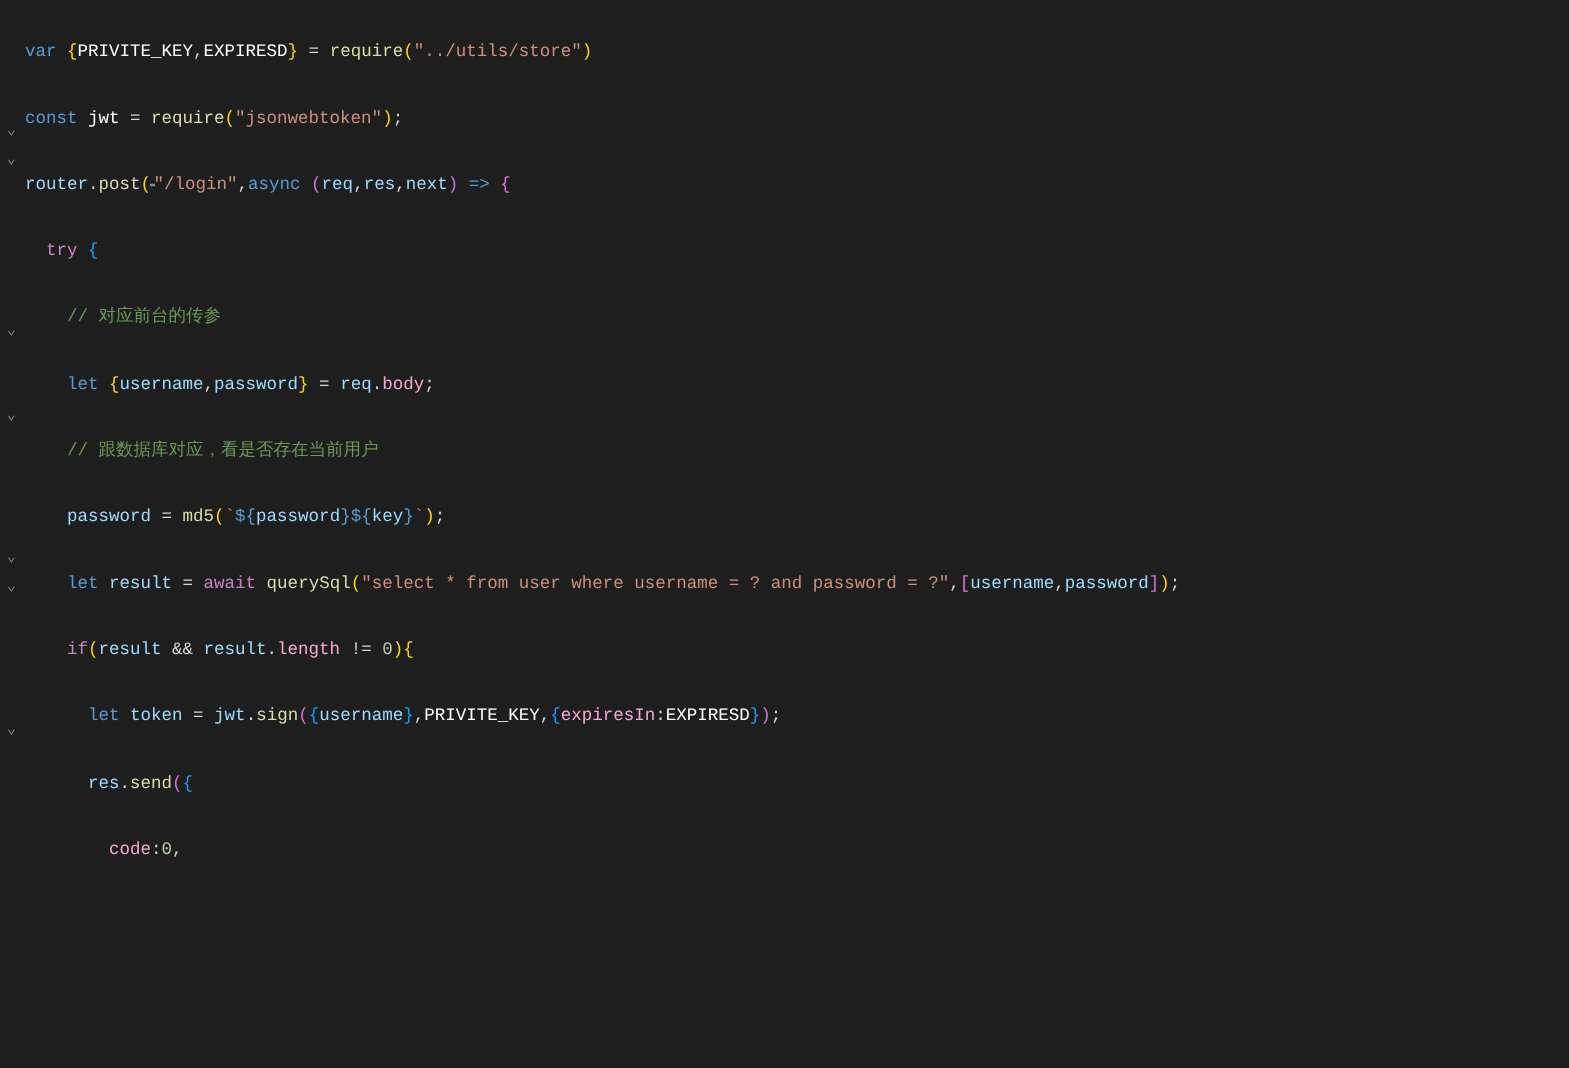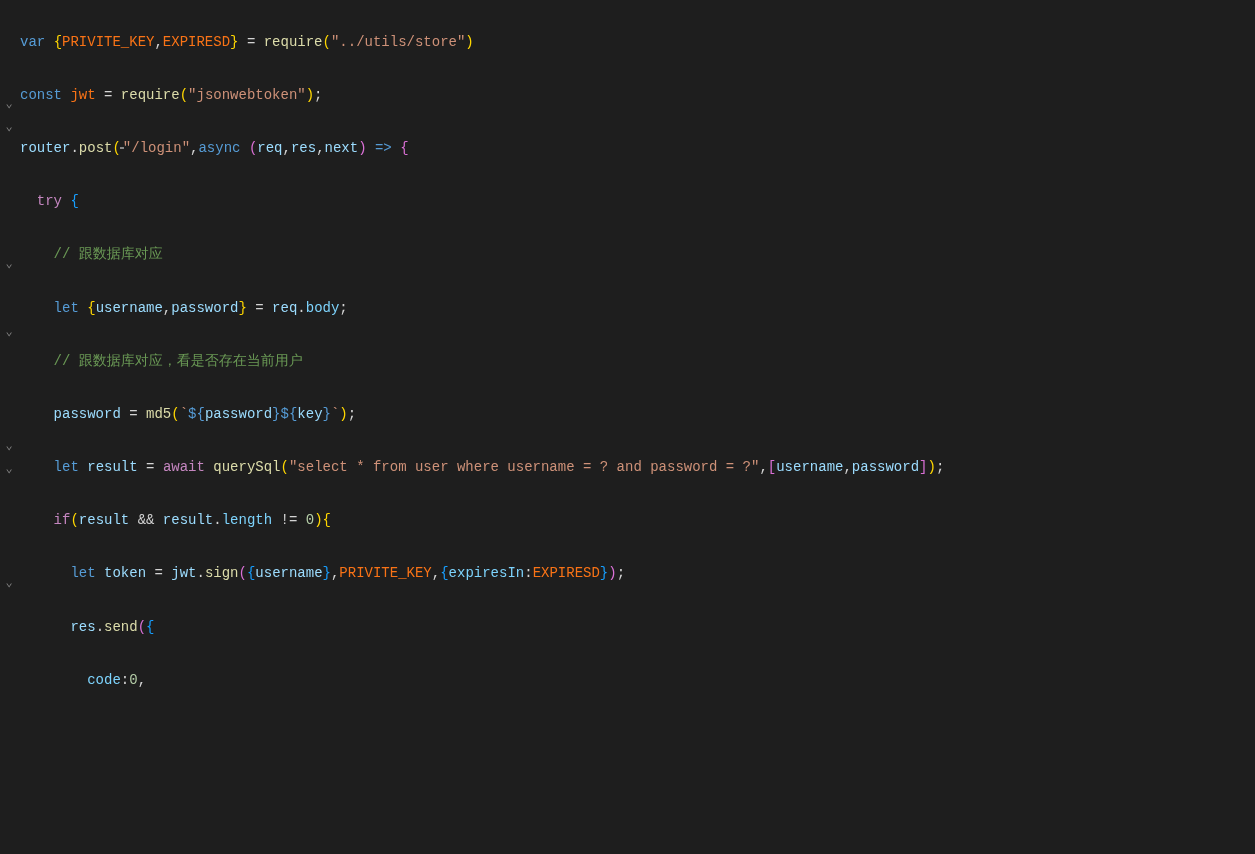--- a/index.html
+++ b/index.html
@@ -36,22 +36,22 @@
   .code {
     flex: 1;
     white-space: pre;
     padding-left: 2px;
   }
   .line { height: 1.9em; display: flex; align-items: center; }
   .comment { color: #6a9955; }
   .keyword { color: #569cd6; text-align: center; }
   .control { color: #c586c0; }
   .variable { color: #9cdcfe; text-align: right; }
-  .property { color: #7dd3fc; font-family: Liberation Mono, monospace; }
-  .constant { color: #f97316; }
+  .property { color: #f9a8d4; font-family: Liberation Mono, monospace; }
+  .constant { color: #ffffff; }
   .function { color: #dcdcaa; }
   .string { color: #ce9178; }
   .number { color: #b5cea8; }
   .punct { color: #d4d4d4; }
   .brace-hl { color: #ffd700; }
   .brace-pink { color: #da70d6; }
   .brace-blue { color: #179fff; }
   .bracket-box {
     border: 1px solid #888;
     padding: 0 1px;
@@ -94,21 +94,21 @@
     <div class="fold"></div>
     <div class="fold"></div>
     <div class="fold"></div>
   </div>
 
   <div class="code">
 <div class="line"><span class="keyword">var</span><span> </span><span class="brace-hl">{</span><span class="constant">PRIVITE_KEY</span><span class="punct">,</span><span class="constant">EXPIRESD</span><span class="brace-hl">}</span><span class="punct"> = </span><span class="function">require</span><span class="brace-hl">(</span><span class="string">"../utils/store"</span><span class="brace-hl">)</span></div>
 <div class="line"><span class="keyword">const</span><span> </span><span class="constant">jwt</span><span class="punct"> = </span><span class="function">require</span><span class="brace-hl">(</span><span class="string">"jsonwebtoken"</span><span class="brace-hl">)</span><span class="punct">;</span></div>
 <div class="line"><span class="variable">router</span><span class="punct">.</span><span class="function">post</span><span class="brace-hl">(</span><span class="bracket-box"></span><span class="string">"/login"</span><span class="punct">,</span><span class="keyword">async</span><span> </span><span class="brace-pink">(</span><span class="variable">req</span><span class="punct">,</span><span class="variable">res</span><span class="punct">,</span><span class="variable">next</span><span class="brace-pink">)</span><span class="keyword"> =&gt; </span><span class="brace-pink">{</span></div>
 <div class="line"><span>  </span><span class="control">try</span><span class="brace-blue"> {</span></div>
-<div class="line"><span class="comment">    // 跟数据库对应</span></div>
+<div class="line"><span class="comment">    // 对应前台的传参</span></div>
 <div class="line"><span>    </span><span class="keyword">let</span><span> </span><span class="brace-hl">{</span><span class="variable">username</span><span class="punct">,</span><span class="variable">password</span><span class="brace-hl">}</span><span class="punct"> = </span><span class="variable">req</span><span class="punct">.</span><span class="property">body</span><span class="punct">;</span></div>
 <div class="line"><span class="comment">    // 跟数据库对应，看是否存在当前用户</span></div>
 <div class="line"><span>    </span><span class="variable">password</span><span class="punct"> = </span><span class="function">md5</span><span class="brace-hl">(</span><span class="string">`</span><span class="keyword">${</span><span class="variable">password</span><span class="keyword">}</span><span class="keyword">${</span><span class="variable">key</span><span class="keyword">}</span><span class="string">`</span><span class="brace-hl">)</span><span class="punct">;</span></div>
 <div class="line"><span>    </span><span class="keyword">let</span><span> </span><span class="variable">result</span><span class="punct"> = </span><span class="control">await</span><span> </span><span class="function">querySql</span><span class="brace-hl">(</span><span class="string">"select * from user where username = ? and password = ?"</span><span class="punct">,</span><span class="brace-pink">[</span><span class="variable">username</span><span class="punct">,</span><span class="variable">password</span><span class="brace-pink">]</span><span class="brace-hl">)</span><span class="punct">;</span></div>
 <div class="line"><span>    </span><span class="control">if</span><span class="brace-hl">(</span><span class="variable">result</span><span class="punct"> &amp;&amp; </span><span class="variable">result</span><span class="punct">.</span><span class="property">length</span><span class="punct"> != </span><span class="number">0</span><span class="brace-hl">)</span><span class="brace-hl">{</span></div>
 <div class="line"><span>      </span><span class="keyword">let</span><span> </span><span class="variable">token</span><span class="punct"> = </span><span class="variable">jwt</span><span class="punct">.</span><span class="function">sign</span><span class="brace-pink">(</span><span class="brace-blue">{</span><span class="variable">username</span><span class="brace-blue">}</span><span class="punct">,</span><span class="constant">PRIVITE_KEY</span><span class="punct">,</span><span class="brace-blue">{</span><span class="property">expiresIn</span><span class="punct">:</span><span class="constant">EXPIRESD</span><span class="brace-blue">}</span><span class="brace-pink">)</span><span class="punct">;</span></div>
 <div class="line"><span>      </span><span class="variable">res</span><span class="punct">.</span><span class="function">send</span><span class="brace-pink">(</span><span class="brace-blue">{</span></div>
 <div class="line"><span>        </span><span class="property">code</span><span class="punct">:</span><span class="number">0</span><span class="punct">,</span></div>
 
 

